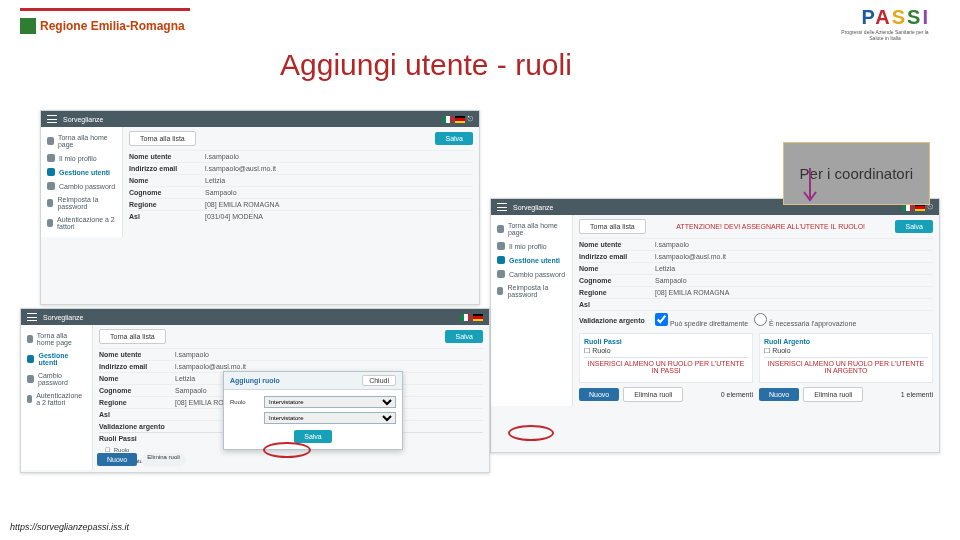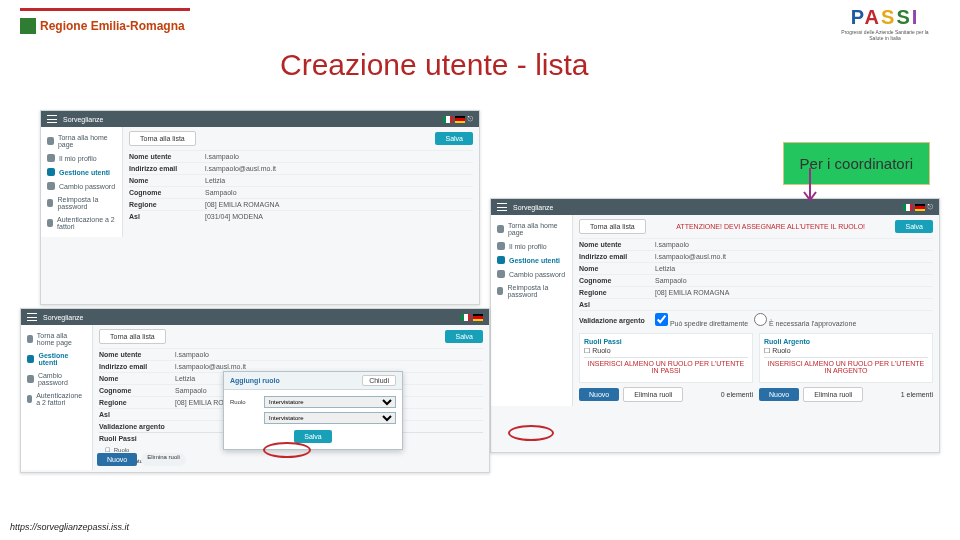--- a/index.html
+++ b/index.html
@@ -4,27 +4,27 @@
 <style>
   * { box-sizing: border-box; margin: 0; padding: 0; font-family: Arial, sans-serif; }
   body { width: 960px; height: 540px; background: #fff; position: relative; overflow: hidden; }
   .slide { width: 100%; height: 100%; position: relative; }
 
   .logo-left { position: absolute; left: 20px; top: 8px; width: 170px; height: 30px; border-top: 3px solid #c1272d; display: flex; align-items: center; gap: 4px; padding-top: 2px; }
   .logo-left .sq { width: 16px; height: 16px; background: #2e7d32; }
   .logo-left .txt { font-size: 12px; font-weight: bold; color: #c2410c; }
 
   .logo-right { position: absolute; right: 30px; top: 6px; width: 90px; text-align: center; }
-  .logo-right .p { font-size: 20px; font-weight: bold; letter-spacing: 2px; }
+  .logo-right .p { font-size: 20px; font-weight: bold; letter-spacing: 2px; text-align: right; }
   .logo-right .p span:nth-child(1){color:#1e5aa0}.logo-right .p span:nth-child(2){color:#c1272d}.logo-right .p span:nth-child(3){color:#e6a817}.logo-right .p span:nth-child(4){color:#2e7d32}.logo-right .p span:nth-child(5){color:#8e44ad}
   .logo-right .sub { font-size: 5px; color: #555; }
 
   .title { position: absolute; left: 280px; top: 48px; font-size: 30px; color: #b42626; font-weight: 400; }
 
-  .callout { position: absolute; right: 30px; top: 142px; background: #22c55e; border: 1px solid #e0c080; padding: 12px 16px; font-size: 15px; color: #333; z-index: 30; }
+  .callout { position: absolute; right: 30px; top: 142px; background: #a3a3a3; border: 1px solid #e0c080; padding: 22px 16px; font-size: 15px; color: #333; z-index: 30; }
 
   .footer-url { position: absolute; left: 10px; bottom: 8px; font-size: 9px; font-style: italic; color: #222; }
 
   
   .app { position: absolute; background: #f5f7f8; border: 1px solid #d0d5d8; box-shadow: 0 1px 3px rgba(0,0,0,0.15); font-size: 7px; color: #333; }
   .app .topbar { height: 16px; background: #4a5a63; display: flex; align-items: center; justify-content: space-between; padding: 0 6px; color: #fff; }
   .app .topbar .ham { width: 10px; height: 8px; display:flex; flex-direction:column; justify-content:space-between;}
   .app .topbar .ham span{height:1px;background:#fff;}
   .app .topbar .flags { display:flex; gap:2px; align-items:center;}
   .app .topbar .flag { width:10px; height:7px; }
@@ -75,21 +75,21 @@
   <div class="logo-left">
     <span class="sq"></span>
     <span class="txt">Regione Emilia-Romagna</span>
   </div>
 
   <div class="logo-right">
     <div class="p"><span>P</span><span>A</span><span>S</span><span>S</span><span>I</span></div>
     <div class="sub">Progressi delle Aziende Sanitarie per la Salute in Italia</div>
   </div>
 
-  <div class="title">Creazione utente - lista</div>
+  <div class="title">Aggiungi utente - ruoli</div>
 
   <div class="callout">Per i coordinatori</div>
 
   <div class="app p1">
     <div class="topbar">
       <div style="display:flex;align-items:center;gap:6px;">
         <span class="ham">
             <span></span>
             <span></span>
             <span></span>

